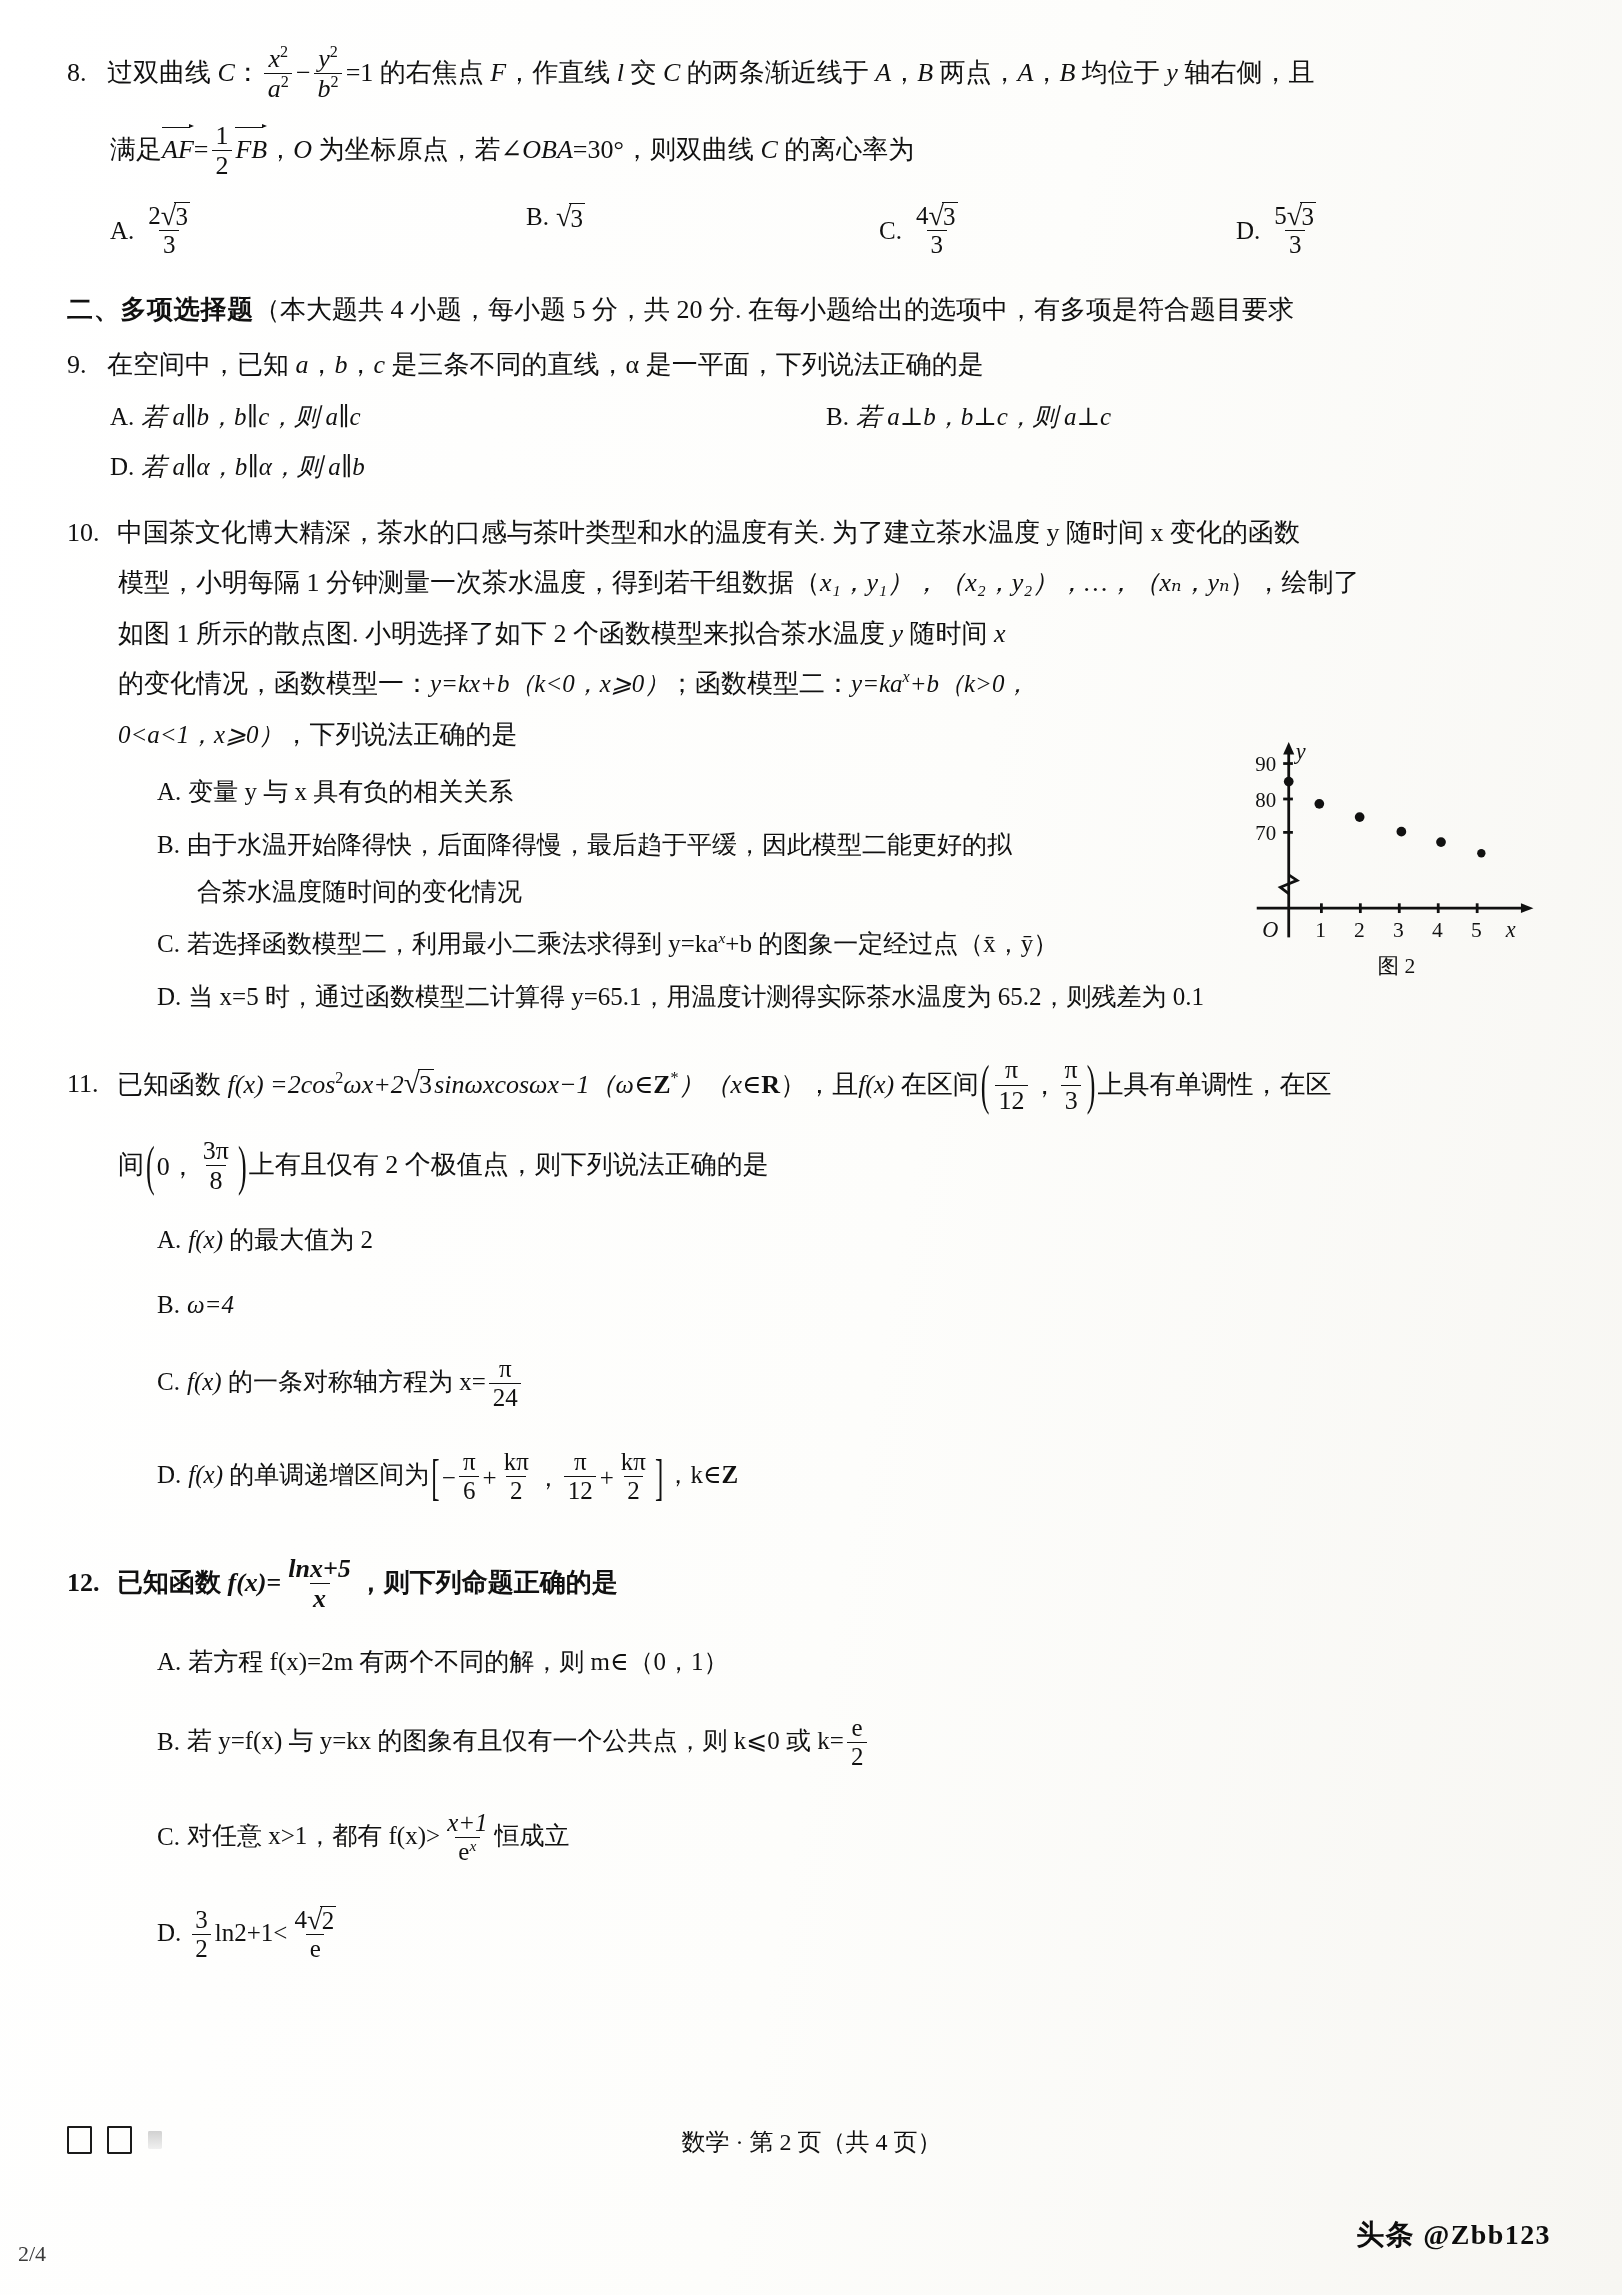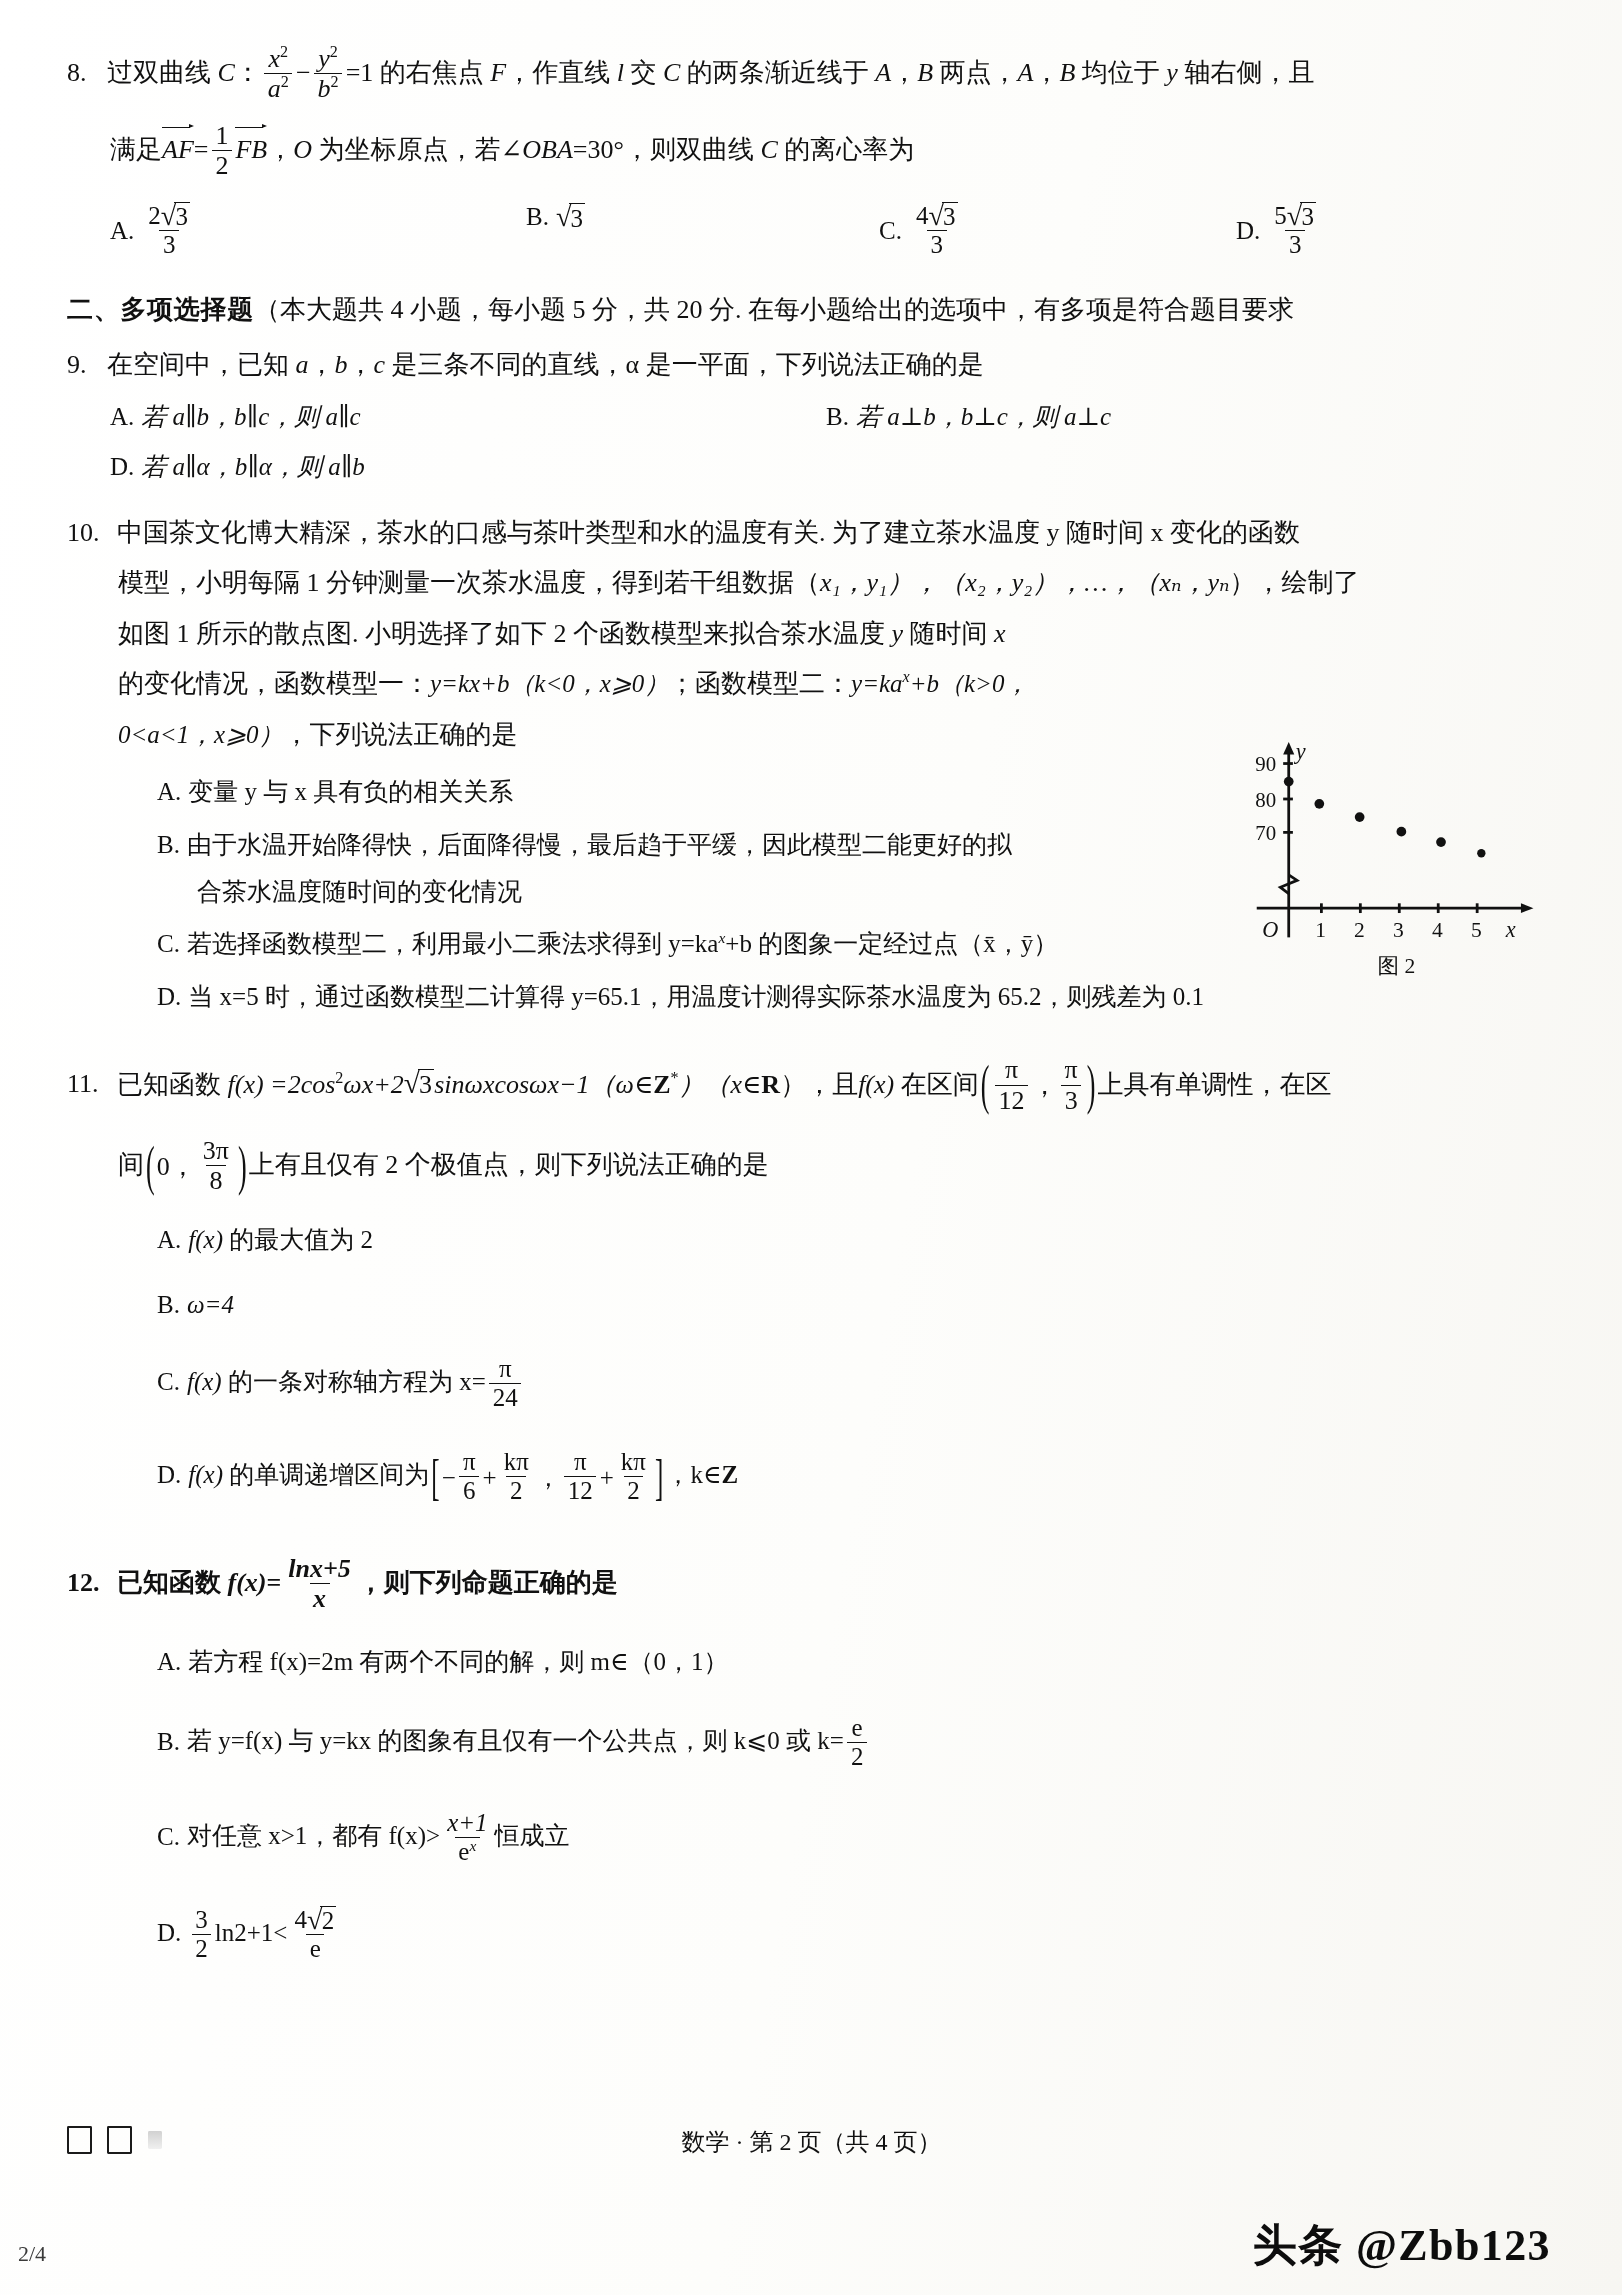--- a/index.html
+++ b/index.html
@@ -192,21 +192,21 @@
     position: absolute;
     left: 18px;
     top: 2241px;
     font-size: 22px;
     color: #3a3a3a;
   }
   .watermark {
     position: absolute;
     right: 72px;
     top: 2216px;
-    font-size: 44px;
+    font-size: 28px;
     font-weight: bold;
     color: #0d0d0d;
     letter-spacing: 1.4px;
   }
 </style>
 </head>
 <body>
 
 <div class="page">
   <div class="sheet"></div>

